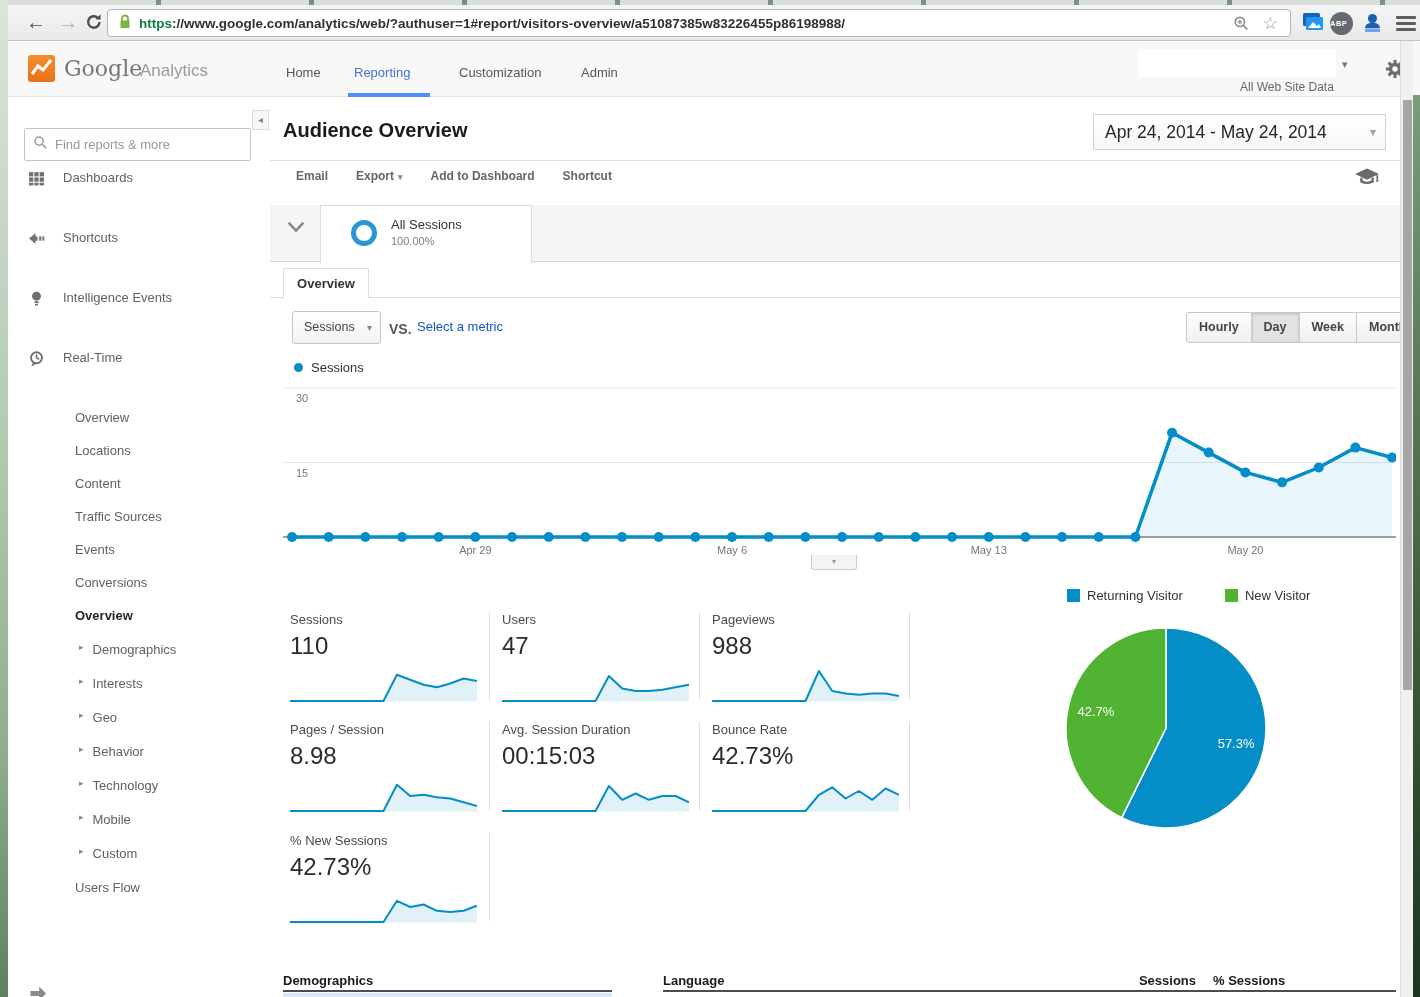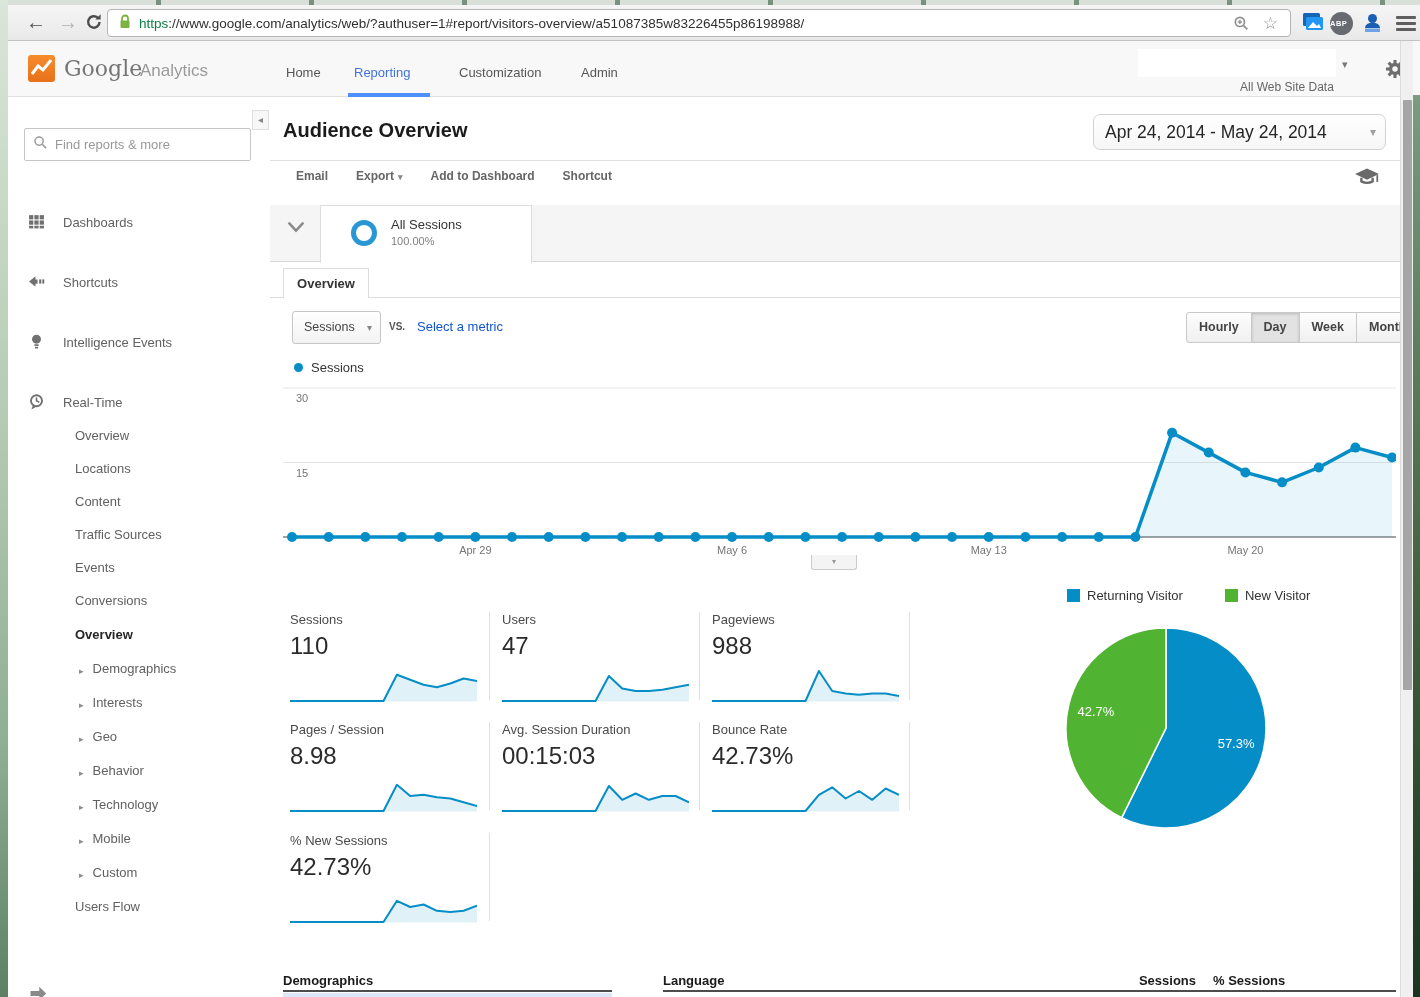--- a/index.html
+++ b/index.html
@@ -16,21 +16,21 @@
     background-image:repeating-linear-gradient(90deg,#d9dfd9 0 148px,#77937f 148px 153px); }
 
   
   .toolbar { left:8px; top:5px; width:1412px; height:36px;
     background:linear-gradient(#f5f5f5,#e9e9e9); border-bottom:1px solid #c3c3c3; }
   .nav-btn { position:absolute; top:3px; width:28px; height:28px; font-size:20px; font-weight:bold;
     color:#4c4c4c; text-align:center; line-height:28px; }
   .nav-btn.disabled { color:#b2b2b2; }
   .urlbar { position:absolute; left:99px; top:4px; width:1184px; height:28px; background:#fff;
     border:1px solid #b5b5b5; border-radius:4px; display:flex; align-items:center; }
-  .url-text { font-size:13.5px; color:#303030; white-space:nowrap; overflow:hidden; }
+  .url-text { font-size:13.5px; color:#303030; white-space:nowrap; overflow:hidden;font-weight:bold; }
   .url-scheme { color:#0b8043; }
   .ext-icon { position:absolute; top:6px; width:24px; height:24px; }
   .abp-circle { width:23px; height:23px; border-radius:50%; background:#676b70; color:#fff;
     font-size:7.5px; font-weight:bold; line-height:23px; letter-spacing:.5px; }
   .hamburger { position:absolute; left:1388px; top:11px; width:20px; }
   .hamburger div { height:3px; background:#5f5f5f; margin-bottom:3px; border-radius:1px; }
 
   
   .ga-header { left:8px; top:41px; width:1412px; height:56px; background:#f8f8f8; border-bottom:1px solid #e2e2e2; }
   .ga-logo-box { position:absolute; left:20px; top:14px; width:27px; height:27px; border-radius:3px;
@@ -47,40 +47,40 @@
   .gear-wrap { position:absolute; left:1376px; top:17px; width:22px; height:22px; }
 
   
   .sidebar { left:8px; top:97px; width:262px; height:900px; background:#fff; }
   .collapse-btn { position:absolute; left:244px; top:13px; width:17px; height:20px; background:#f7f7f7;
     border:1px solid #ddd; color:#888; font-size:10px; text-align:center; line-height:18px; }
   .search-box { position:absolute; left:16px; top:31px; width:227px; height:33px; border:1px solid #c6c6c6;
     border-radius:2px; display:flex; align-items:center; padding-left:8px; background:#fff; }
   .search-ph { font-size:13px; color:#999; margin-left:7px; }
   .snav { position:absolute; left:0; top:73px; width:262px; }
-  .snav-row { position:relative; display:flex; align-items:flex-end; cursor:pointer; }
+  .snav-row { position:relative; display:flex; align-items:flex-start; cursor:pointer; }
   .snav-row.top { height:60px; }
   .snav-row.rt-sub { height:33px; }
   .snav-row.aud { height:52px; }
   .snav-row.aud-sub { height:34px; }
   .snav-icon { width:17px; height:17px; margin-left:20px; flex:none; }
   .snav-label { font-size:13px; color:#616161; margin-left:18px; }
   .snav-row.sub .snav-label { margin-left:67px; }
   .snav-row.sub.exp .snav-label { margin-left:9px; }
   .snav-arrow { font-size:9px; color:#8a8a8a; margin-left:71px; }
   .snav-row.active-section .snav-label { color:#444; }
   .snav-row.active .snav-label { font-weight:bold; color:#262626; }
   .active-bar { position:absolute; left:0; top:7px; width:4px; height:38px; background:#4d90fe; }
   .acq-peek { position:absolute; left:20px; top:884px; width:20px; height:16px; overflow:hidden; }
 
   
   .main { left:270px; top:97px; width:1130px; height:900px; background:#fff; }
   .page-title { position:absolute; left:13px; top:22px; font-size:20px; font-weight:bold; color:#1a1a1a; }
   .date-box { position:absolute; left:823px; top:17px; width:293px; height:36px; border:1px solid #d2d2d2;
-    border-radius:7px; background:linear-gradient(#fff,#f6f6f6); display:flex; align-items:center; }
+    border-radius:0; background:linear-gradient(#fff,#f6f6f6); display:flex; align-items:center; }
   .date-text { font-size:17.5px; color:#262626; margin-left:11px; }
   .date-caret { position:absolute; right:9px; color:#a0a0a0; font-size:12px; }
   .title-divider { position:absolute; left:0; top:63px; width:1130px; border-top:1px solid #e0e0e0; }
   .action-bar { position:absolute; left:26px; top:72px; display:flex; gap:28px; }
   .action-item { font-size:12px; font-weight:bold; color:#666; }
   .action-caret { font-size:9px; color:#888; margin-left:4px; }
   .gradcap { position:absolute; left:1084px; top:69px; width:26px; height:20px; }
   .segment-band { position:absolute; left:0; top:108px; width:1130px; height:57px; background:#f5f5f5;
     border-bottom:1px solid #d6d6d6; }
   .seg-chevron { position:absolute; left:16px; top:14px; width:26px; height:26px; }
@@ -91,21 +91,21 @@
   .seg-name { position:absolute; left:70px; top:11px; font-size:13px; color:#333; }
   .seg-pct { position:absolute; left:70px; top:29px; font-size:11px; color:#808080; }
   .ov-tab { position:absolute; left:13px; top:171px; width:86px; height:30px; background:#fff;
     border:1px solid #ddd; border-bottom:none; z-index:2; text-align:center; line-height:29px;
     font-size:13px; font-weight:bold; color:#333; }
   .tab-line { position:absolute; left:0; top:200px; width:1130px; border-top:1px solid #ddd; }
   .metric-dd { position:absolute; left:22px; top:214px; width:89px; height:33px; border:1px solid #c6c6c6;
     border-radius:3px; background:linear-gradient(#fff,#f3f3f3); font-size:12.5px; color:#444;
     line-height:31px; padding-left:11px; }
   .metric-dd .dd-caret { position:absolute; right:8px; top:0; color:#888; font-size:10px; }
-  .vs-label { position:absolute; left:119px; top:224px; font-size:10px; font-weight:bold; color:#555; }
+  .vs-label { position:absolute; left:119px; top:224px; font-size:14px; font-weight:bold; color:#555; }
   .metric-link { position:absolute; left:147px; top:222px; font-size:13px; color:#1155cc; }
   .gran-group { position:absolute; left:916px; top:215px; display:flex; }
   .gbtn { height:31px; border:1px solid #c9c9c9; border-left:none; background:linear-gradient(#fdfdfd,#f0f0f0);
     font-size:12.5px; font-weight:bold; color:#444; padding:0 12px; line-height:29px; }
   .gbtn:first-child { border-left:1px solid #c9c9c9; border-radius:3px 0 0 3px; }
   .gbtn:last-child { border-radius:0 3px 3px 0; }
   .gbtn.active { background:#e2e2e2; box-shadow:inset 0 1px 3px rgba(0,0,0,.18); }
   .chart-legend { position:absolute; left:24px; top:263px; display:flex; align-items:center; }
   .legend-dot { width:9px; height:9px; border-radius:50%; background:#058dc7; }
   .legend-text { font-size:13px; color:#333; margin-left:8px; }

